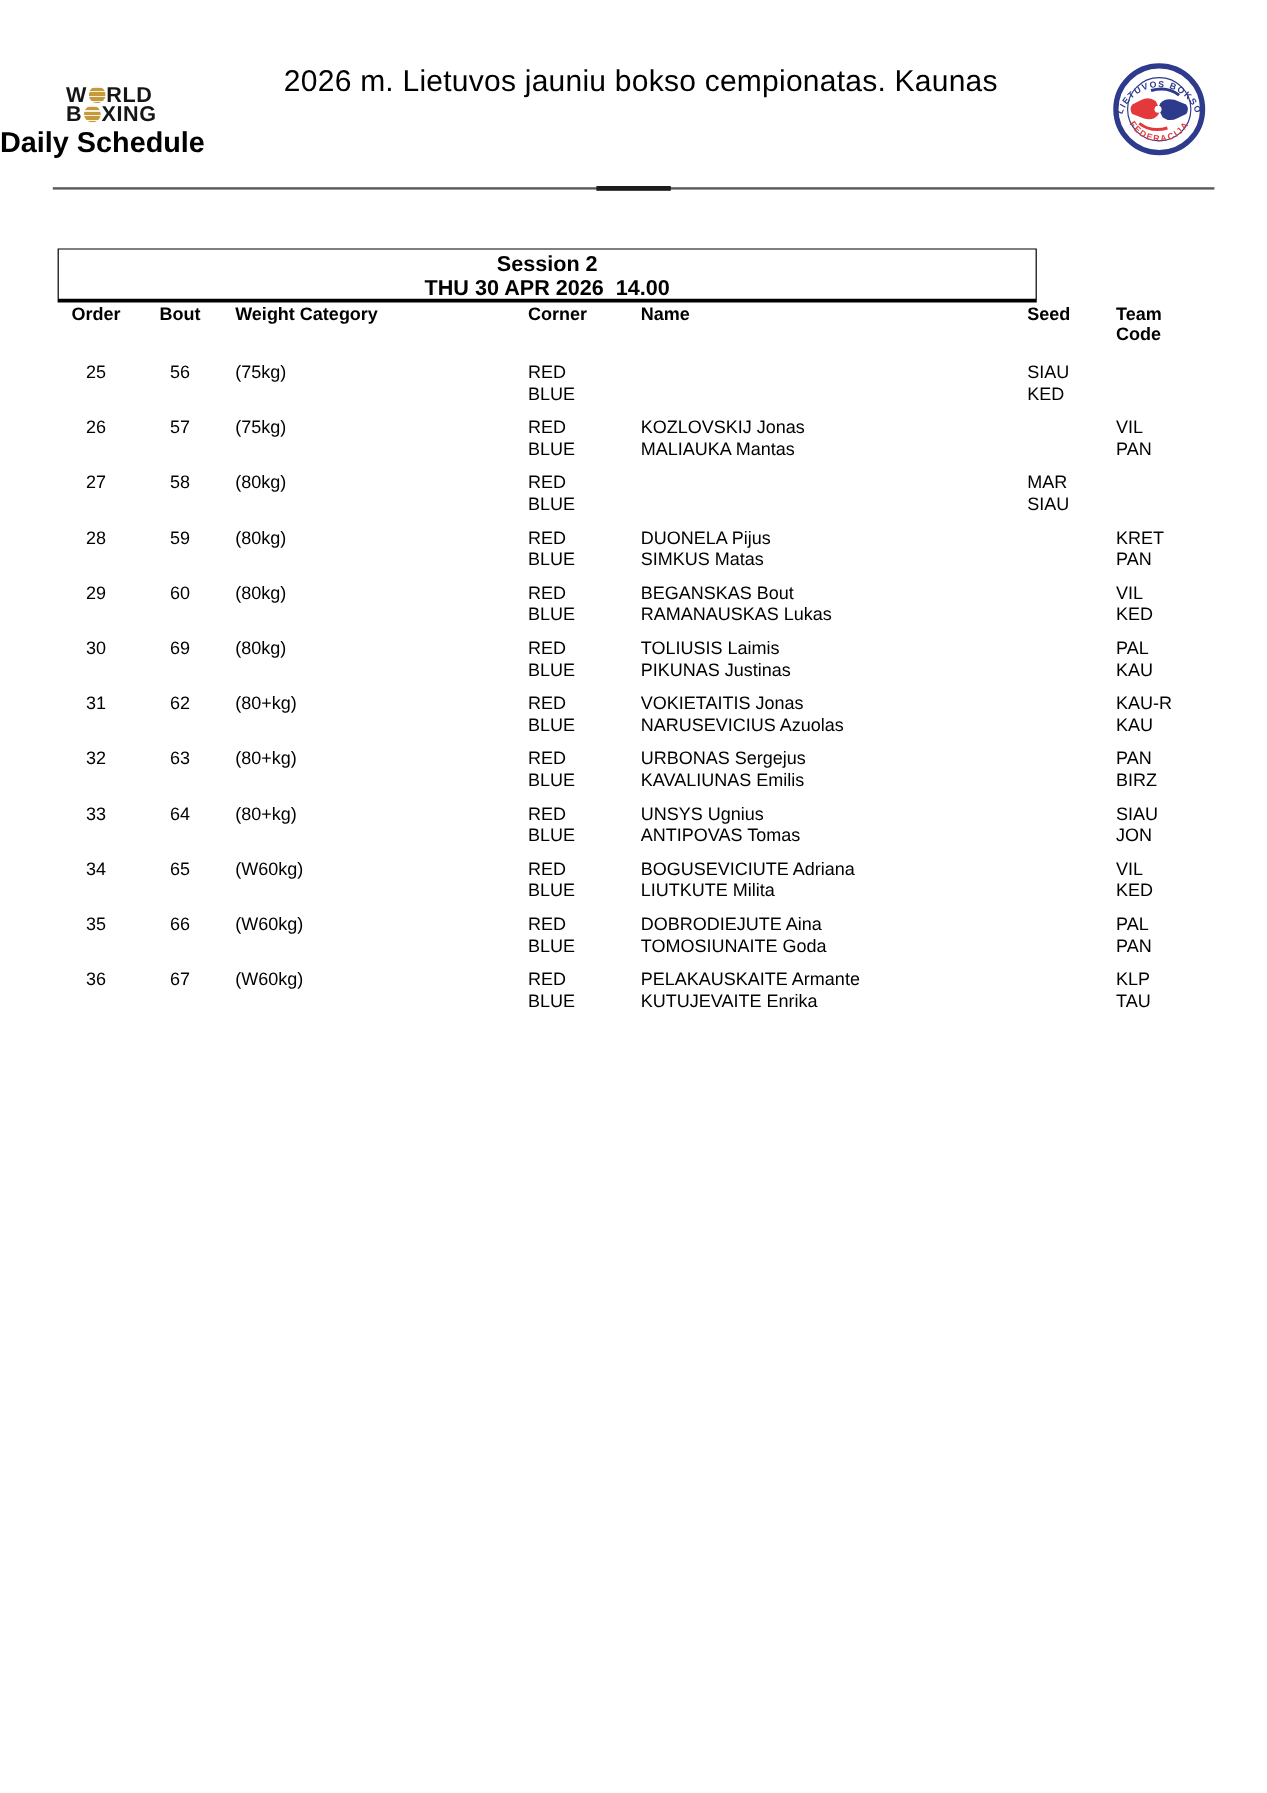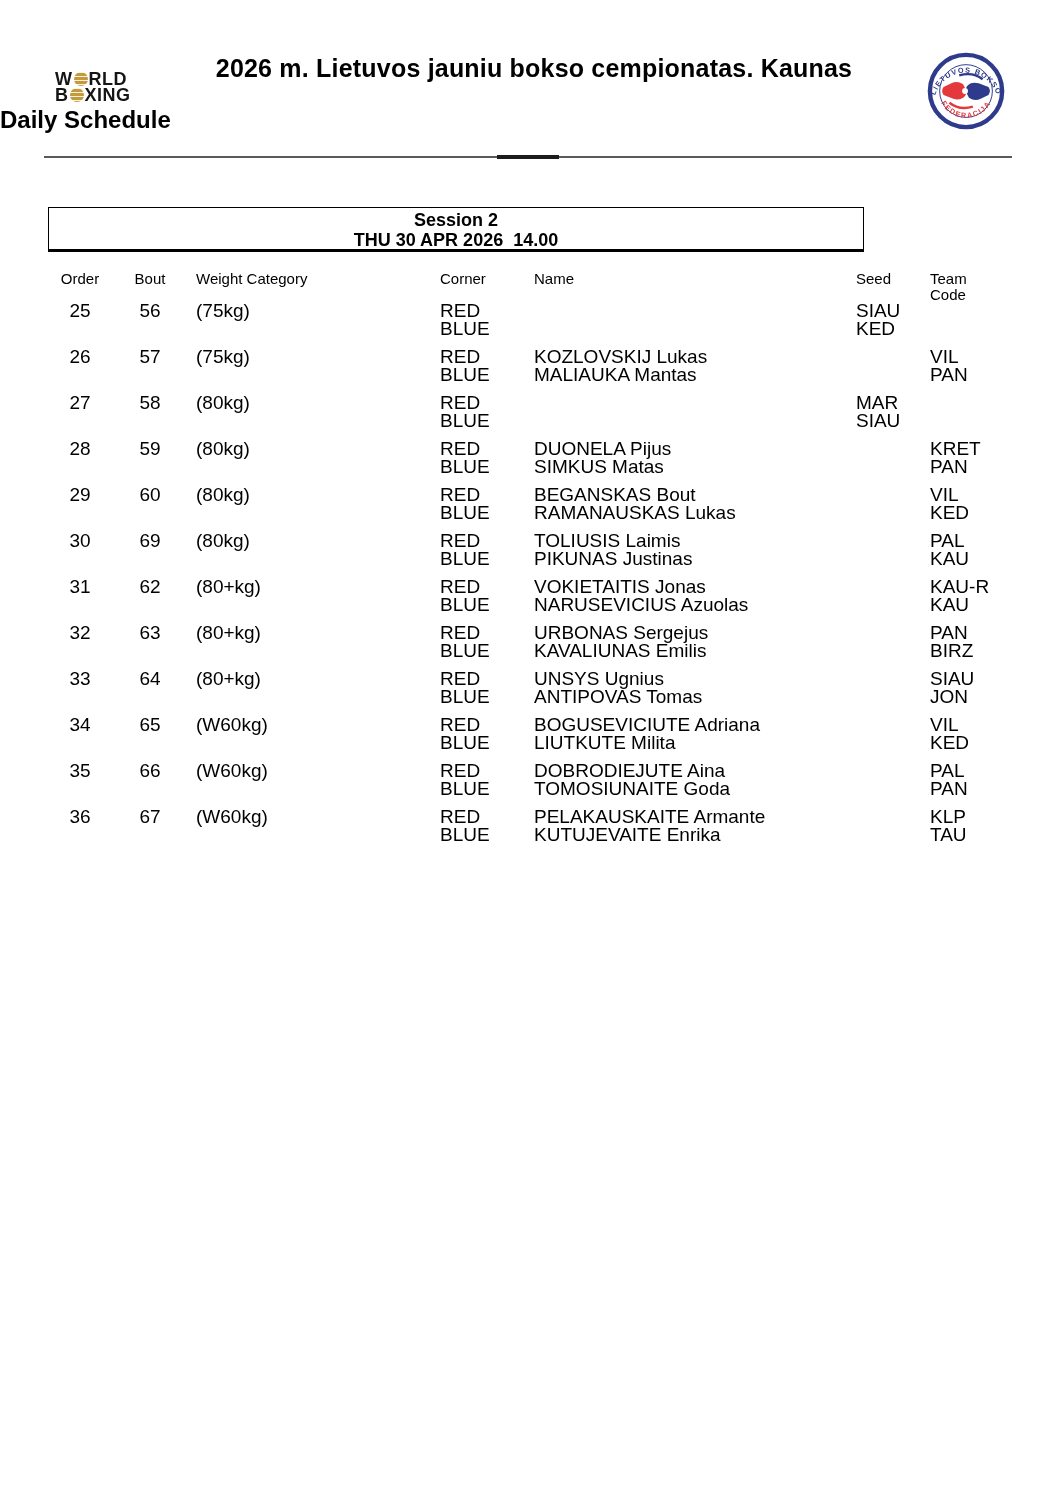--- a/index.html
+++ b/index.html
@@ -18,21 +18,21 @@
   }
   .wb-line { display:flex; align-items:center; }
   .wb-o {
     display:inline-block; width:14px; height:14px; border-radius:50%;
     margin:0 1px;
     background-image:repeating-linear-gradient(to bottom,
       rgba(255,255,255,.85) 0 1px, transparent 1px 4px);
   }
   .page-title {
     position:absolute; left:0; right:0; top:54px; text-align:center;
-    font-size:25px; font-weight:bold; letter-spacing:.2px;padding-left:12px;
+    font-size:25px; font-weight:normal; letter-spacing:.2px;padding-left:12px;
   }
   .page-subtitle {
     position:absolute; left:0; right:0; top:106px; text-align:left;
     font-size:24px; font-weight:bold;
   }
   .fed-logo { position:absolute; left:926px; top:48px; width:82px; height:88px; }
 
   .rule {
     position:absolute; left:44px; width:968px; top:156px; height:2px;
     background:#5a5a5a;
@@ -52,29 +52,29 @@
   .session-dt { white-space:pre; }
 
   
   .grid7 {
     display:grid;
     grid-template-columns:64px 76px 252px 94px 322px 74px 78px;
     width:960px;
   }
   .col-head {
     position:absolute; left:48px; top:255px;
-    font-weight:normal; font-size:15px; line-height:16px;margin-top:16px;
+    font-weight:bold; font-size:15px; line-height:16px;
   }
   .c-order { text-align:center; }
   .c-bout  { text-align:center; }
   .c-weight{ padding-left:8px; }
 
   .bout-list { position:absolute; left:48px; top:302px; }
   .bout-row {
-    font-size:19px; line-height:18px; margin-bottom:10px;
+    font-size:15px; line-height:18px; margin-bottom:10px;
   }
   .bb-cell > div { height:18px; }
 </style>
 </head>
 <body>
 
 <div class="page">
 
   <div class="wb-logo">
     <div class="wb-line">
@@ -169,21 +169,21 @@
           <div>57</div>
         </div>
       <div class="bb-cell c-weight">
           <div>(75kg)</div>
         </div>
       <div class="bb-cell c-corner">
         <div>RED</div>
         <div>BLUE</div>
       </div>
       <div class="bb-cell c-name">
-        <div>KOZLOVSKIJ Lukas</div>
+        <div>KOZLOVSKIJ Jonas</div>
         <div>MALIAUKA Mantas</div>
       </div>
       <div class="bb-cell c-seed">
         <div></div>
         <div></div>
       </div>
       <div class="bb-cell c-team">
         <div>VIL</div>
         <div>PAN</div>
       </div>

